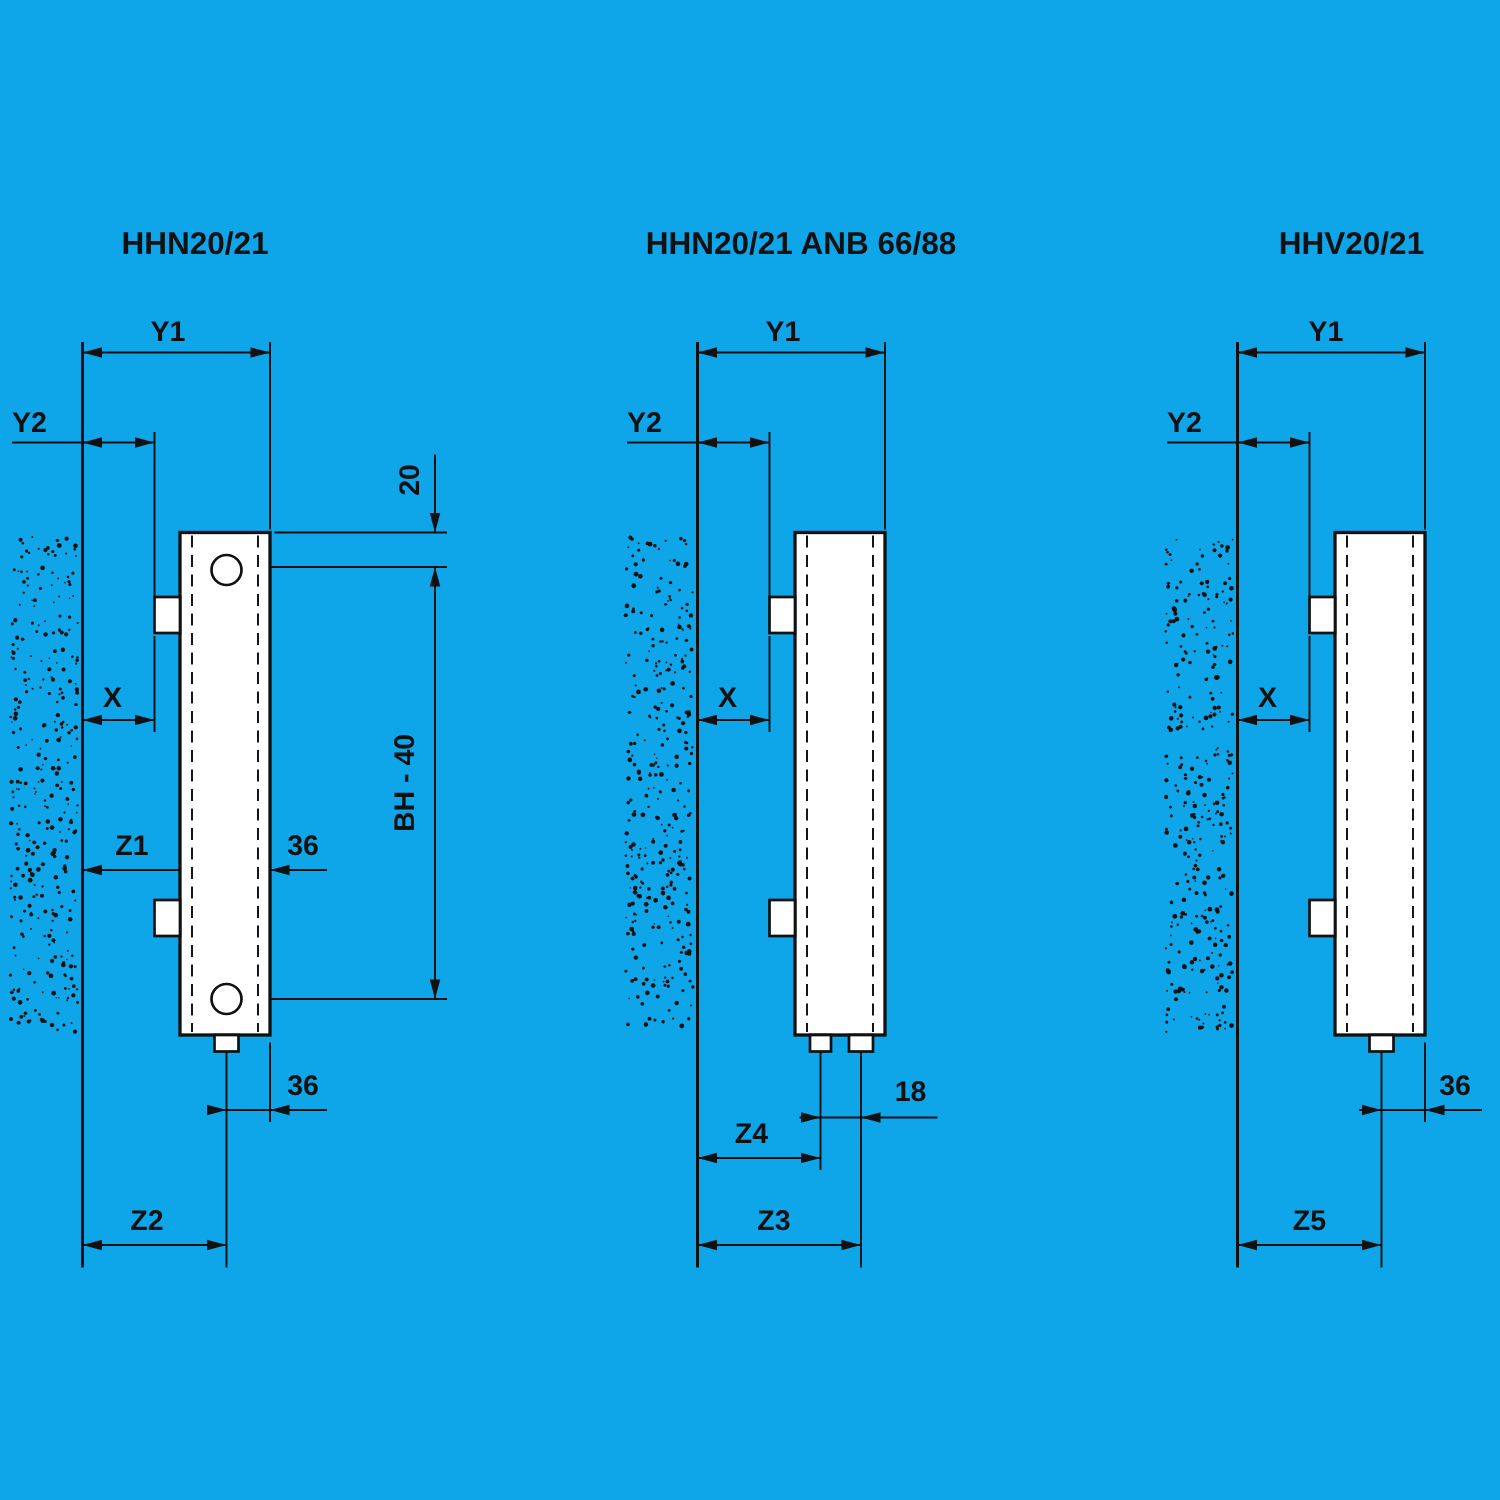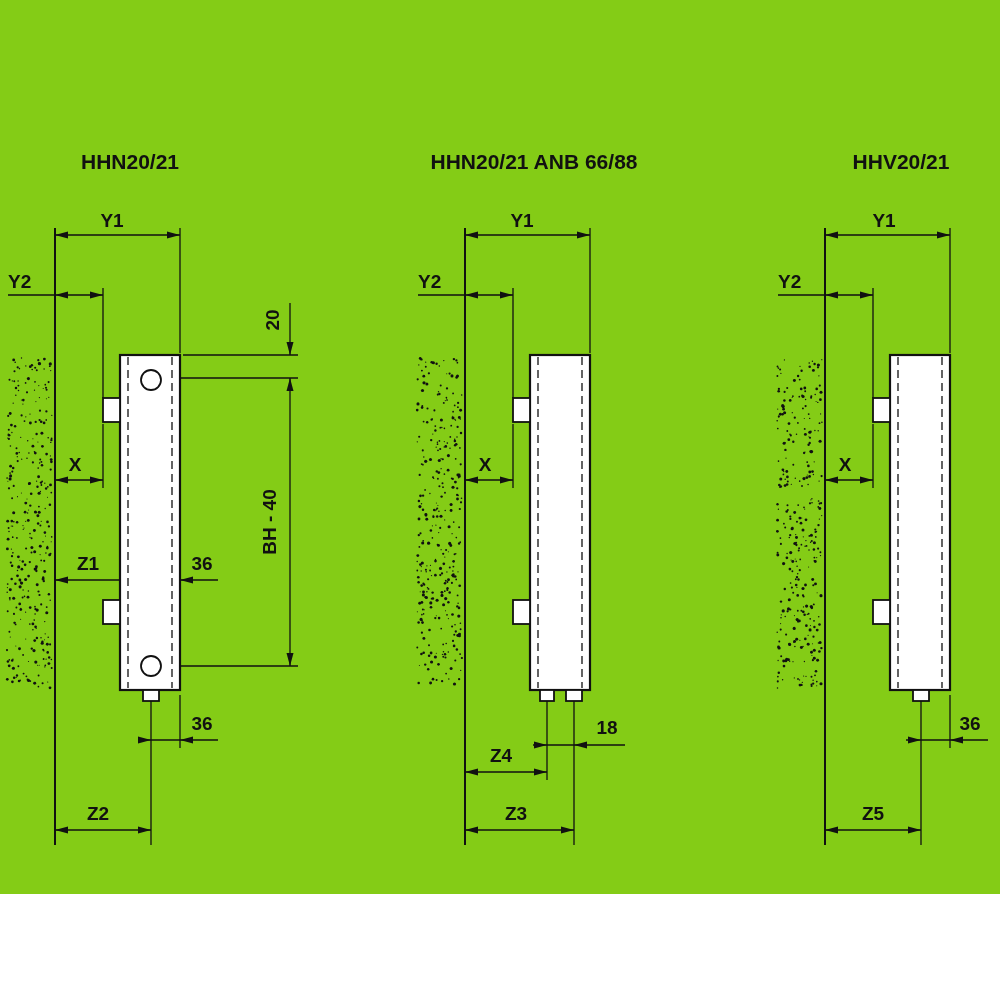--- a/index.html
+++ b/index.html
@@ -1,16 +1,16 @@
 <!DOCTYPE html>
 <html><head>
 <meta charset="utf-8">
 <style>
   html,body { margin:0; padding:0; background:#ffffff; }
-  .stage { width:1000px; height:894px; position:relative; background:#84cc16; }
+  .stage { width:1000px; height:1000px; position:relative; background:#0ea5e9; }
   svg { display:block; }
   text {
     font-family:"Liberation Sans","DejaVu Sans",sans-serif;
     font-weight:bold;
     fill:#111111;
   }
   .title  { font-size:21px; text-anchor:middle; }
   .lab    { font-size:19px; text-anchor:middle; }
   .labL   { font-size:19px; text-anchor:start; }
   .objF   { stroke:#111111; stroke-width:2.2; fill:#ffffff; }

